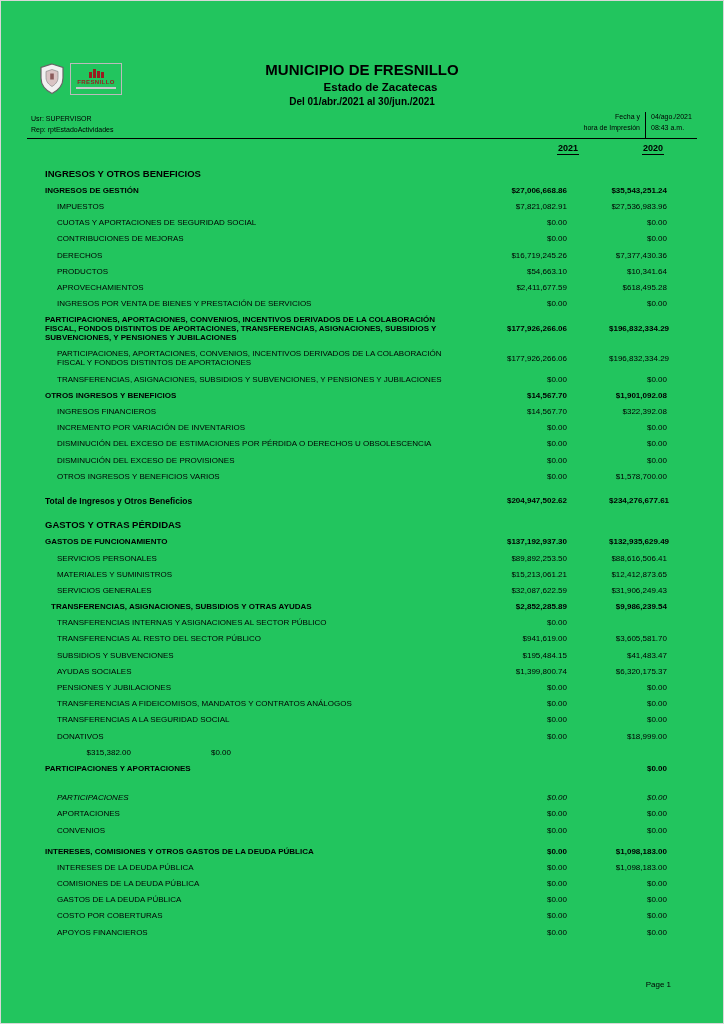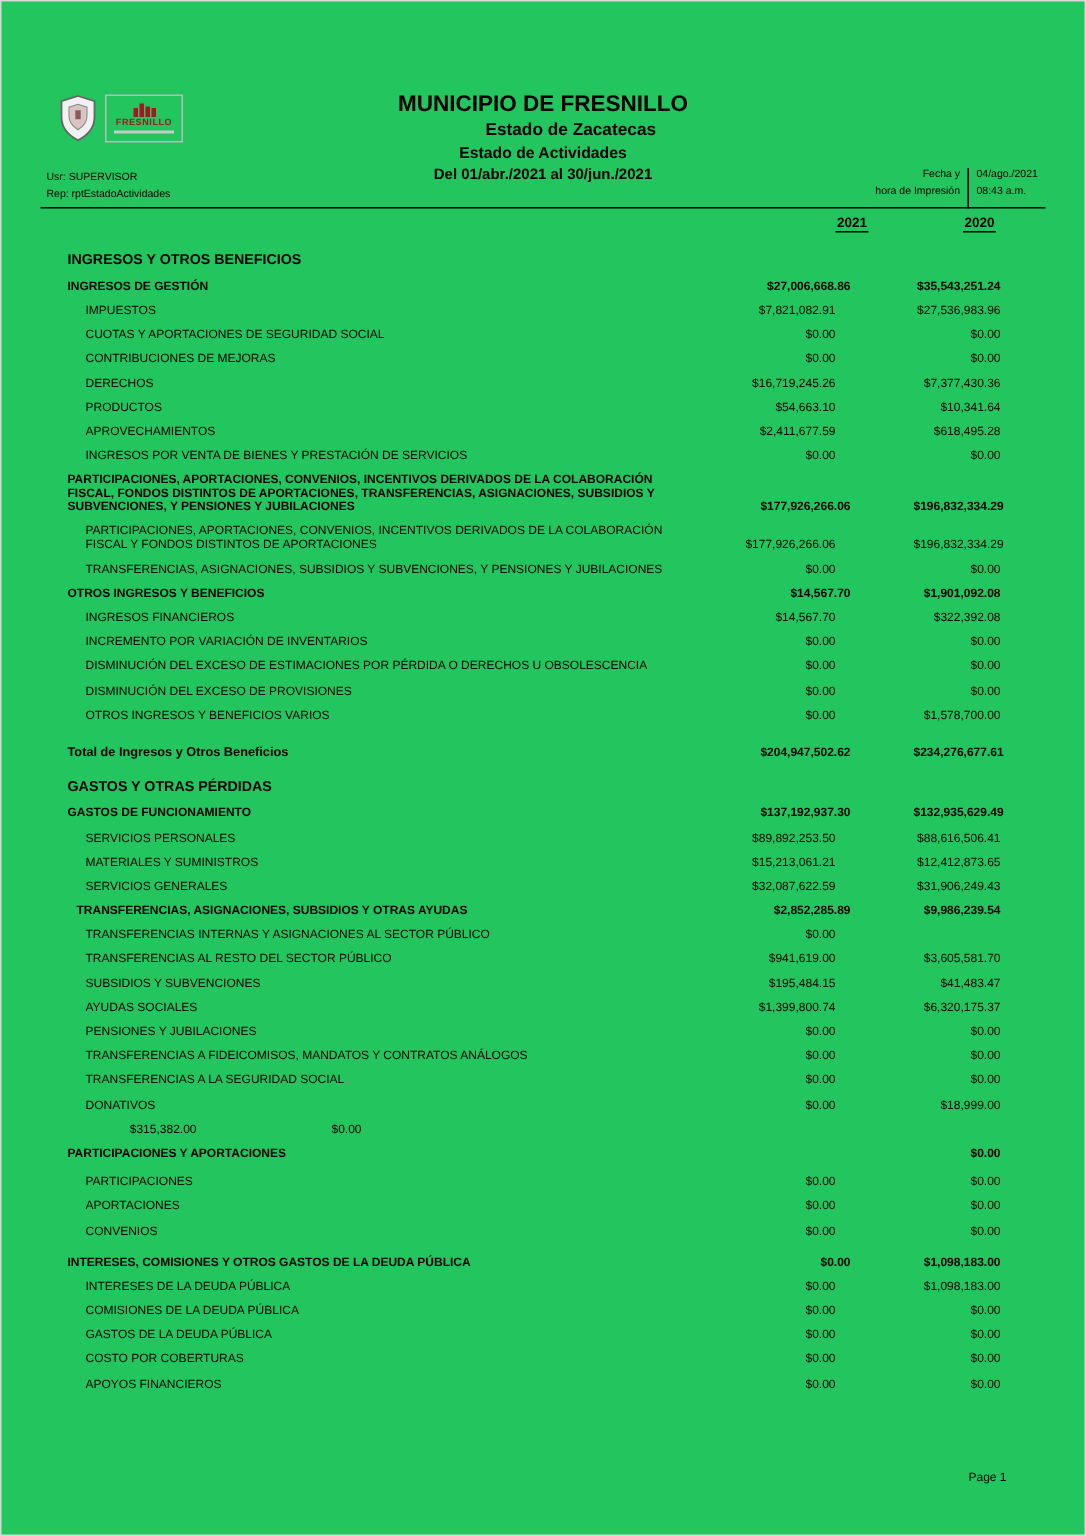--- a/index.html
+++ b/index.html
@@ -74,29 +74,29 @@
   .col-h { width: 86px; text-align: right; font-size: 9px; font-weight: bold; }
   .col-h.c2 { width: 80px; }
   .col-h span {
     display: inline-block;
     border-bottom: 1.4px solid #000;
     padding: 0 1px 1px 1px;
     position: relative; left: -8px;
   }
   .col-h.c2 span { left: -3px; }
 
-  .row { display: flex; align-items: flex-end; padding: 3.6px 0; }
+  .row { display: flex; align-items: center; padding: 3.6px 0; }
   .row .label { flex: 1; padding-right: 10px; }
   .row .val   { width: 86px; text-align: right; font-size: 8px; white-space: nowrap; }
   .row .v2    { width: 100px; padding-left: 42px; }
 
   .row.section { font-size: 9.5px; font-weight: bold; margin-top: 8px; padding: 3.6px 0; }
   .row.group   { font-size: 8px;  font-weight: bold; }
   .row.group .label { padding-right: 14px; }
-  .row.detail  { font-size: 8px; gap: 10px; }
+  .row.detail  { font-size: 8px; }
   .row.detail .label { padding-left: 12px; }
   .row.total   { font-size: 8.5px; font-weight: bold; margin-top: 8px; }
   .row.ind .label { padding-left: 6px; }
 
   .footer {
     position: absolute; right: 52px; bottom: 34px;
     font-size: 8px;
   }
 </style>
 </head>
@@ -120,21 +120,20 @@
           <i class="t1"></i>
       </div>
       <div class="brand-text">FRESNILLO</div>
       <div class="brand-sub"></div>
     </div>
   </div>
 
   <div class="head-center">
     <div class="title">MUNICIPIO DE FRESNILLO</div>
     <div class="subtitle">Estado de Zacatecas</div>
-    <div class="subtitle2">Estado de Actividades</div>
     <div class="period">Del 01/abr./2021 al 30/jun./2021</div>
   </div>
 
   <div class="meta-left">
     <div>Usr: SUPERVISOR</div>
     <div>Rep: rptEstadoActividades</div>
   </div>
 
   <div class="meta-right">
     <div class="labels">
@@ -323,21 +322,21 @@
         </div>
         <div class="row detail">
           <div class="val v1">$315,382.00</div>
           <div class="val v2">$0.00</div>
         </div>
         <div class="row group">
           <div class="label">PARTICIPACIONES Y APORTACIONES</div>
           <div class="val v1"></div>
           <div class="val v2">$0.00</div>
         </div>
-        <div class="row detail" style="margin-top: 3px;">
+        <div class="row detail" style="margin-top: 13px; font-style: italic;">
           <div class="label">PARTICIPACIONES</div>
           <div class="val v1">$0.00</div>
           <div class="val v2">$0.00</div>
         </div>
         <div class="row detail">
           <div class="label">APORTACIONES</div>
           <div class="val v1">$0.00</div>
           <div class="val v2">$0.00</div>
         </div>
         <div class="row detail">

